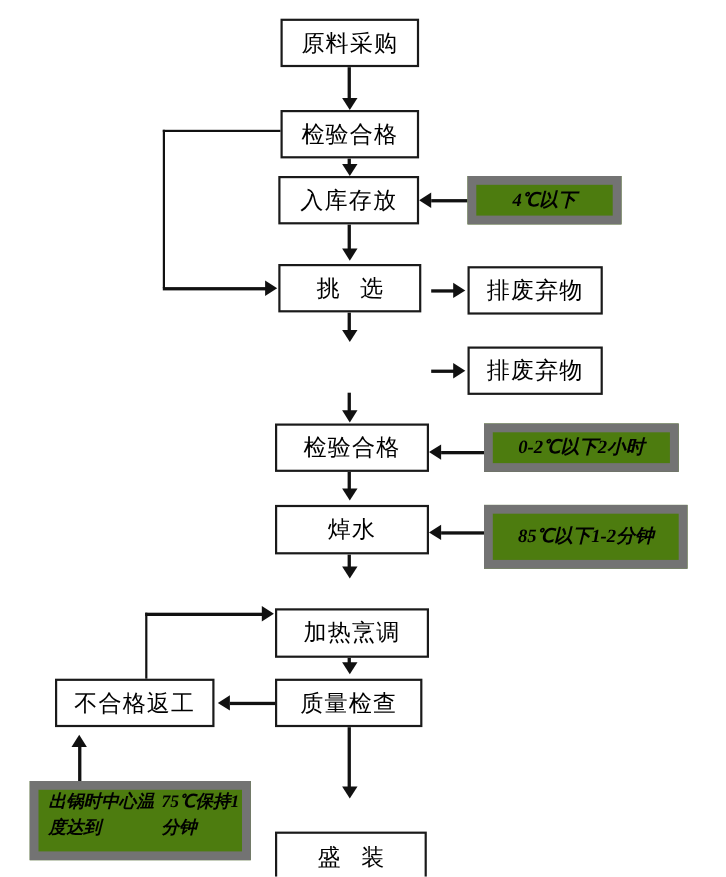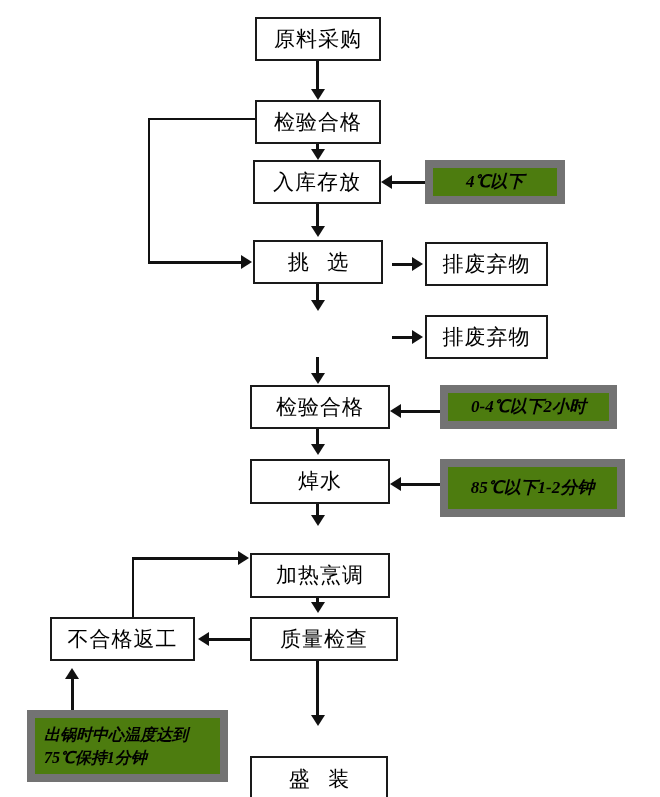--- a/index.html
+++ b/index.html
@@ -136,45 +136,45 @@
   </div>
 
   <div class="node" style="left:250px; top:459px; width:140px; height:45px;align-items:center;">
     <span>焯水</span>
   </div>
 
   <div class="node" style="left:250px; top:528px; width:140px; height:45px;margin-top:25px;">
     <span>加热烹调</span>
   </div>
 
-  <div class="node" style="left:250px; top:617px; width:148px; height:44px;">
+  <div class="node" style="left:250px; top:617px; width:134px; height:44px;">
     <span>质量检查</span>
   </div>
 
   <div class="node" style="left:50px; top:617px; width:145px; height:44px;">
     <span>不合格返工</span>
   </div>
 
   <div class="node wide-space" style="left:250px; top:756px; width:138px; height:46px;">
     <span>盛 装</span>
   </div>
 
   <div class="note" style="left:425px; top:160px; width:140px; height:44px;">
     <span>4℃以下</span>
   </div>
 
   <div class="note" style="left:440px; top:385px; width:177px; height:44px;">
-    <span>0-4℃以下2小时</span>
+    <span>0-2℃以下2小时</span>
   </div>
 
   <div class="note" style="left:440px; top:459px; width:185px; height:58px;">
     <span>85℃以下1-2分钟</span>
   </div>
 
-  <div class="note left-align" style="left:27px; top:710px; width:201px; height:72px; flex-direction:column; align-items:flex-start; justify-content:center;">
+  <div class="note left-align" style="left:27px; top:710px; width:201px; height:72px; flex-direction:row; align-items:flex-start; justify-content:center;">
     <span>出锅时中心温度达到</span>
     <span>75℃保持1分钟</span>
   </div>
 
   <div class="seg seg-v" style="left:316px; top:61px; height:30px;"></div>
   <div class="arrow arrow-down" style="left:311px; top:89px;"></div>
 
   <div class="seg seg-v" style="left:316px; top:144px; height:7px;"></div>
   <div class="arrow arrow-down" style="left:311px; top:149px;"></div>
 

